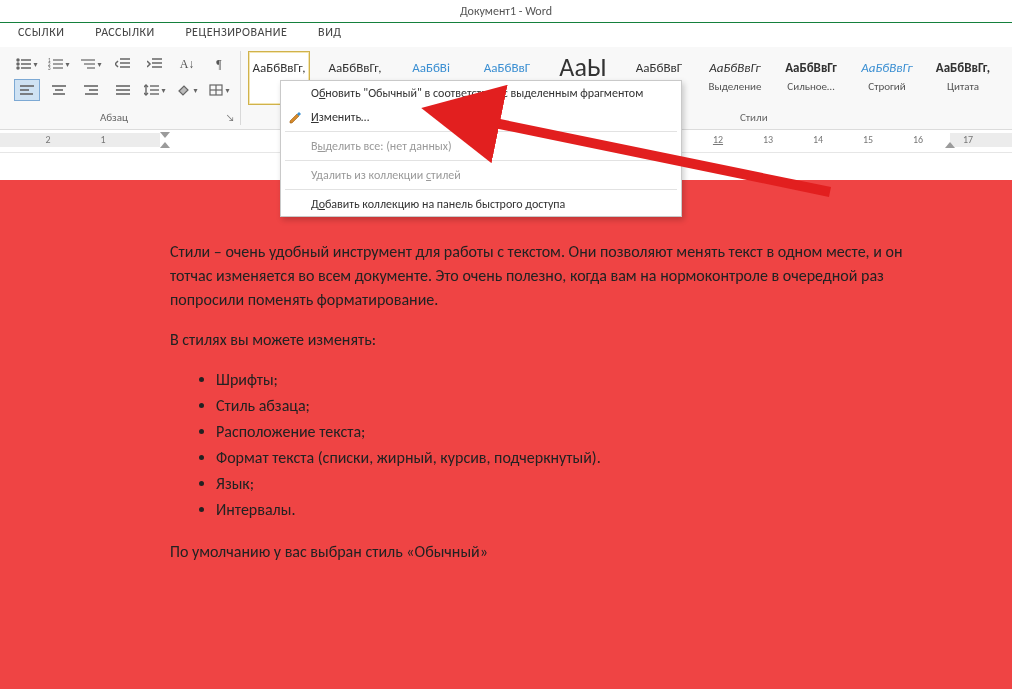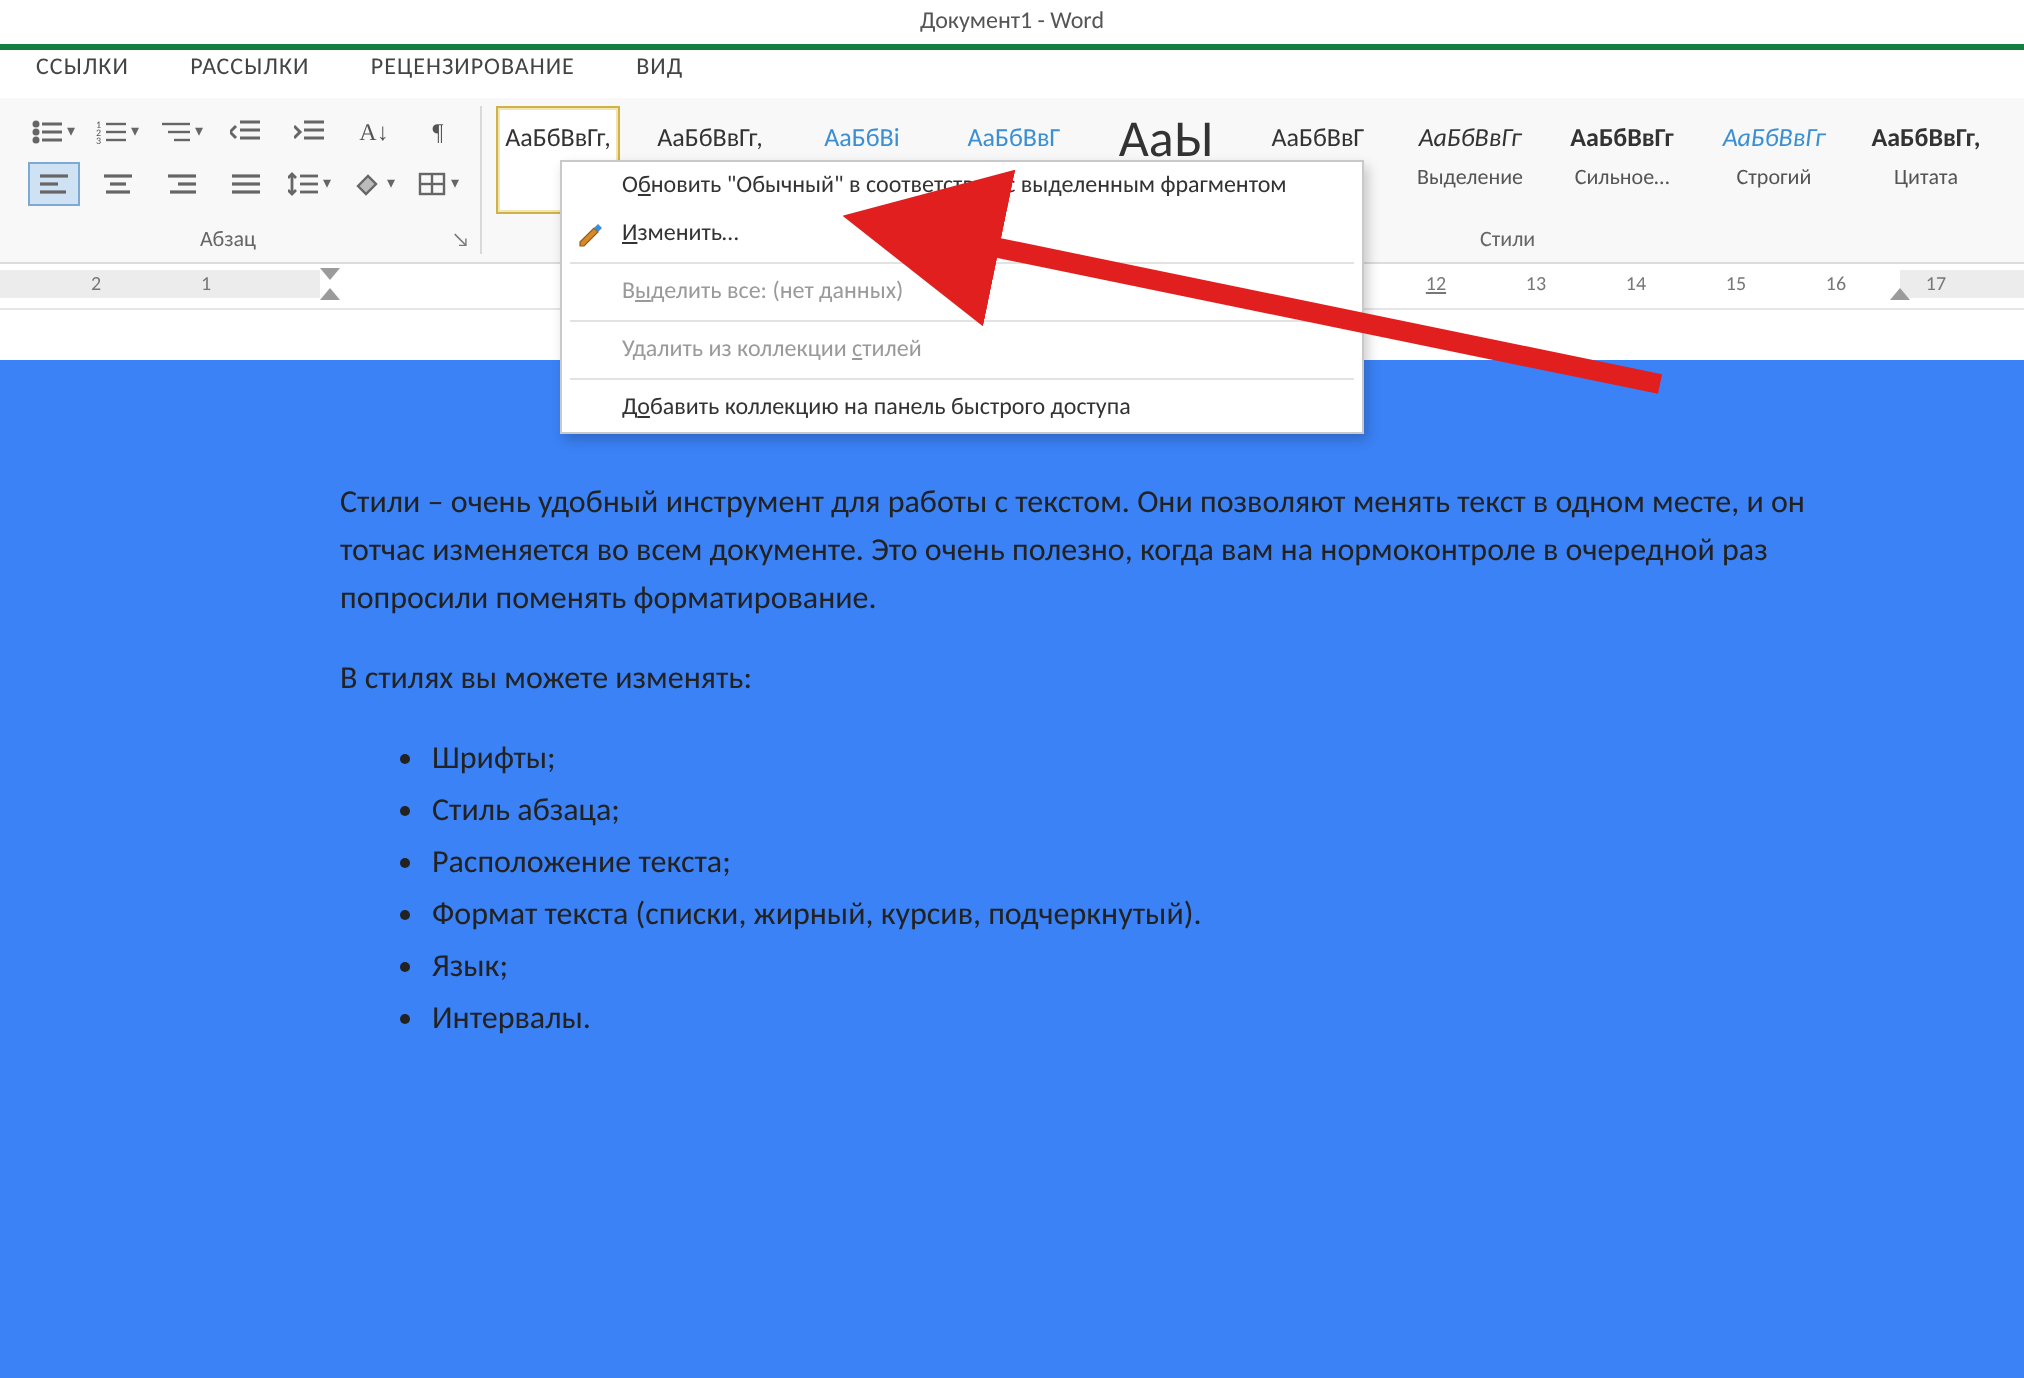--- a/index.html
+++ b/index.html
@@ -15,21 +15,21 @@
   }
 
   
   .title-bar {
     height: 22px;
     background: #ffffff;
     text-align: center;
     line-height: 22px;
     font-size: 12px;
     color: #555;
-    border-bottom: 3px solid #15803d;
+    border-bottom: 1px solid #15803d;
   }
 
   
   .menu-row {
     height: 22px;
     padding: 2px 0 0 18px;
     font-size: 12px;
     color: #444;
   }
   .menu-row span {
@@ -192,21 +192,21 @@
     border-left:5px solid transparent;
     border-right:5px solid transparent;
   }
   .ruler .marker.down { border-top:6px solid #9b9b9b; }
   .ruler .marker.up { border-bottom:6px solid #9b9b9b; top:12px;}
 
   
   .doc-area {
     position: absolute;
     left:0; right:0; top:180px; bottom:0;
-    background:#3b82f6;
+    background:#ef4444;
   }
   .page {
     position:absolute;
     left:170px; top:60px;
     width:770px;
     font-family: Calibri, "Segoe UI", sans-serif;
     font-size:16px;
     color:#222;
     line-height:1.5;
   }
@@ -427,20 +427,21 @@
     </p>
     <p>В стилях вы можете изменять:</p>
     <ul id="doc-bullets">
         <li>Шрифты;</li>
         <li>Стиль абзаца;</li>
         <li>Расположение текста;</li>
         <li>Формат текста (списки, жирный, курсив, подчеркнутый).</li>
         <li>Язык;</li>
         <li>Интервалы.</li>
       </ul>
+    <p>По умолчанию у вас выбран стиль «Обычный»</p>
   </div>
 </div>
 
 <div class="context-menu" id="ctx-menu">
     <div class="row">
       <span>О<span class="ul">б</span>новить "Обычный" в соответствии с выделенным фрагментом</span>
     </div>
     <div class="row">
       <span class="icon-slot">
         <svg viewBox="0 0 14 14">

